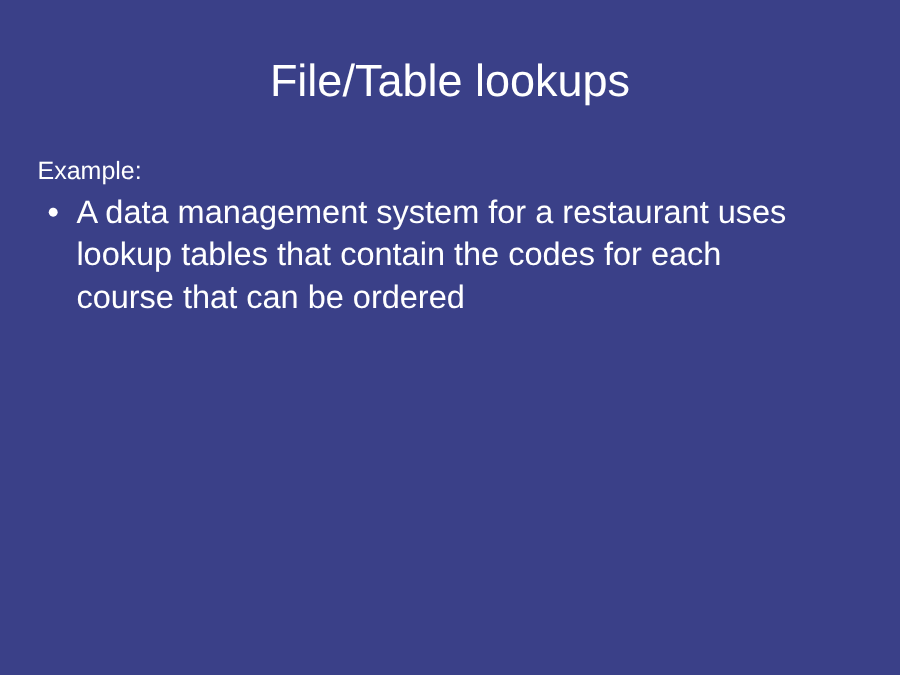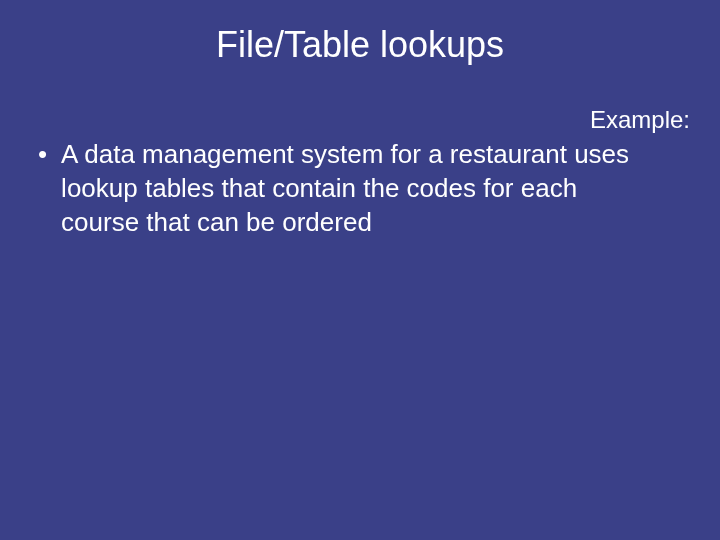--- a/index.html
+++ b/index.html
@@ -17,28 +17,27 @@
     }
     .slide {
       width: 100%;
       height: 100%;
       padding: 20px 30px;
     }
     .title {
       text-align: center;
       font-size: 36px;
       font-weight: normal;
-      margin-top: 4px;
+      margin-top: 24px;
       margin-bottom: 40px;
     }
     .example-label {
-      font-size: 24px;
+      font-size: 20px;
       font-weight: normal;
       margin-bottom: 4px;
-      text-align: right;
     }
     .bullet-block {
       display: flex;
       align-items: flex-start;
       font-size: 26px;
       line-height: 1.3;
     }
     .bullet-marker {
       margin-left: 8px;
       margin-right: 14px;

